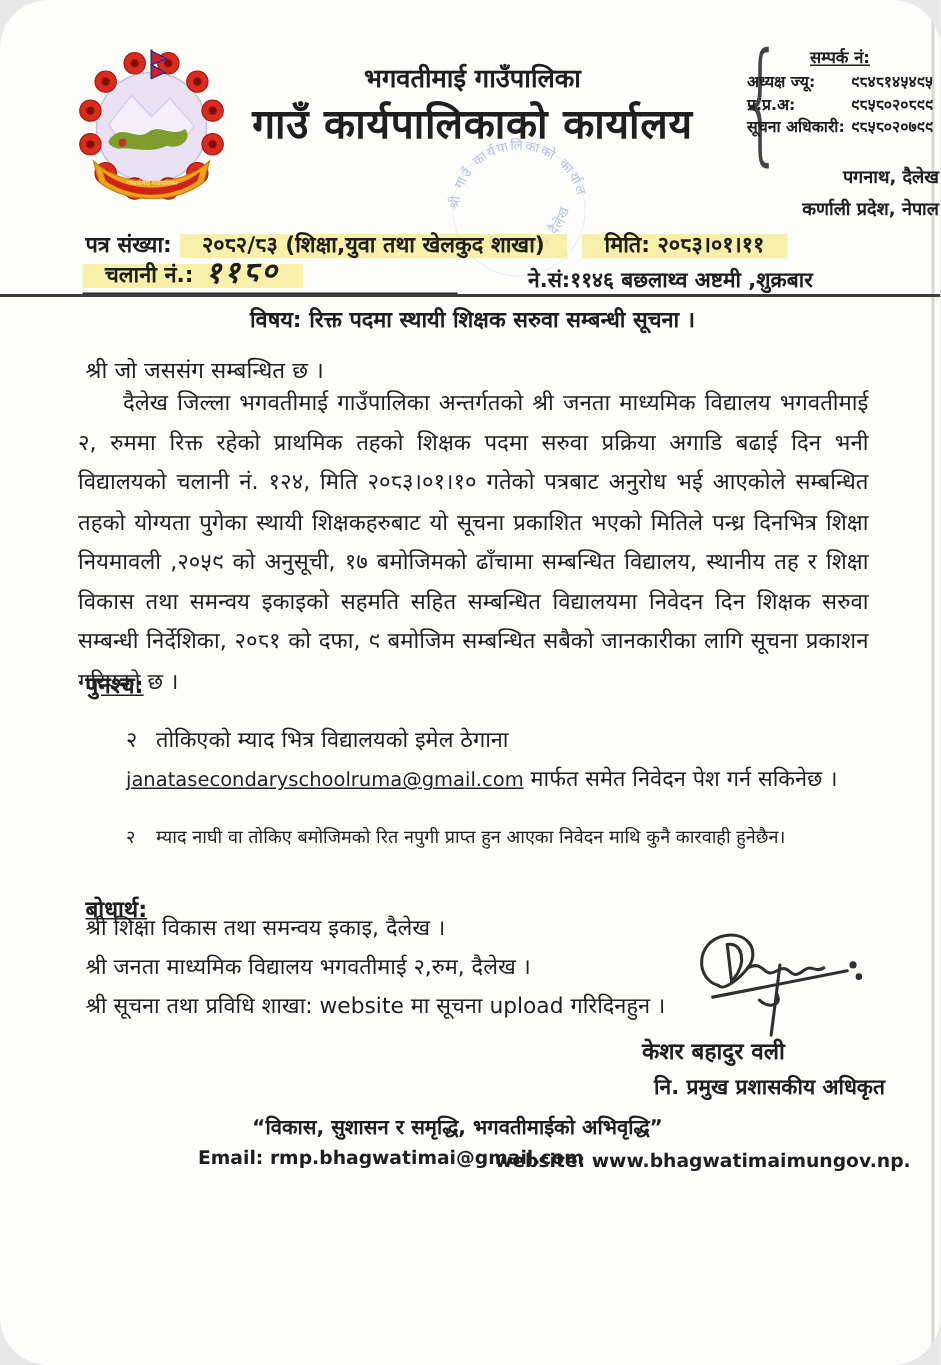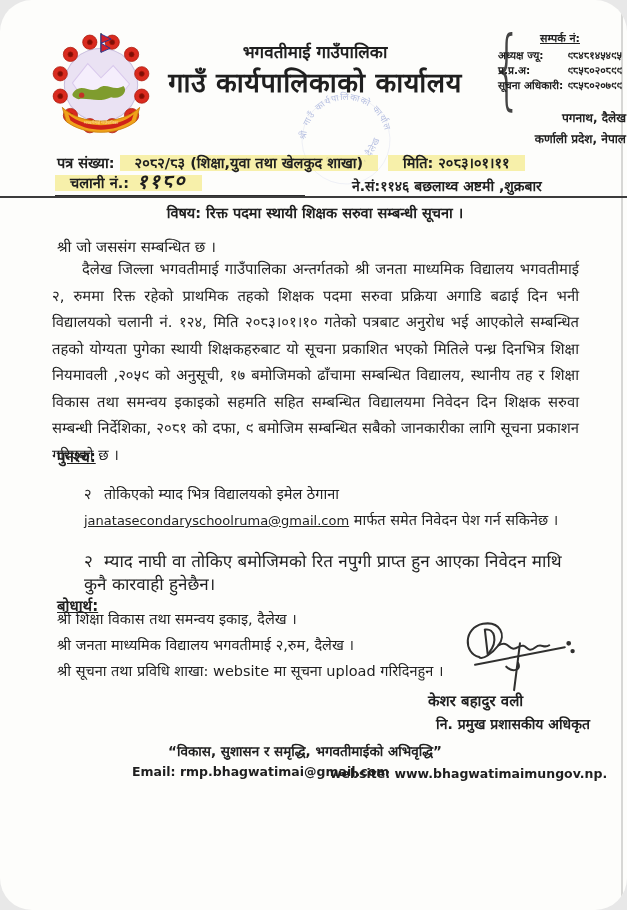--- a/index.html
+++ b/index.html
@@ -43,21 +43,21 @@
 
   
   .subject { position:absolute; left:60px; top:202px; width:510px; text-align:center;
              font-size:14.5px; font-weight:bold; }
   .salutation { position:absolute; left:57px; top:236px; font-size:15px; }
   .bodytext { position:absolute; left:52px; top:256px; width:527px; font-size:14.8px;
               line-height:26.5px; text-align:justify; text-indent:30px; }
   .sec-head { font-weight:bold; text-decoration:underline; font-size:15px; }
   .punascha-head { position:absolute; left:57px; top:446px; }
   .pitem1 { position:absolute; left:84px; top:481px; width:475px; font-size:14.5px; line-height:26px; }
-  .pitem2 { position:absolute; left:84px; top:549px; width:500px; font-size:17px; }
+  .pitem2 { position:absolute; left:84px; top:549px; width:500px; font-size:12px; }
   .pnum { display:inline-block; width:20px; }
   .email-link { text-decoration:underline; font-size:13px; }
   .bodhartha-head { position:absolute; left:57px; top:595px;text-align:right; }
   .blist { position:absolute; left:57px; top:606px; font-size:14.5px; line-height:26px; }
 
   
   .signature { position:absolute; left:448px; top:616px; width:140px; height:78px; }
   .sig-name { position:absolute; left:428px; top:690px; width:165px; text-align:left;
               font-size:15px; font-weight:bold; }
   .sig-title { position:absolute; left:418px; top:714px; width:190px; text-align:center;

